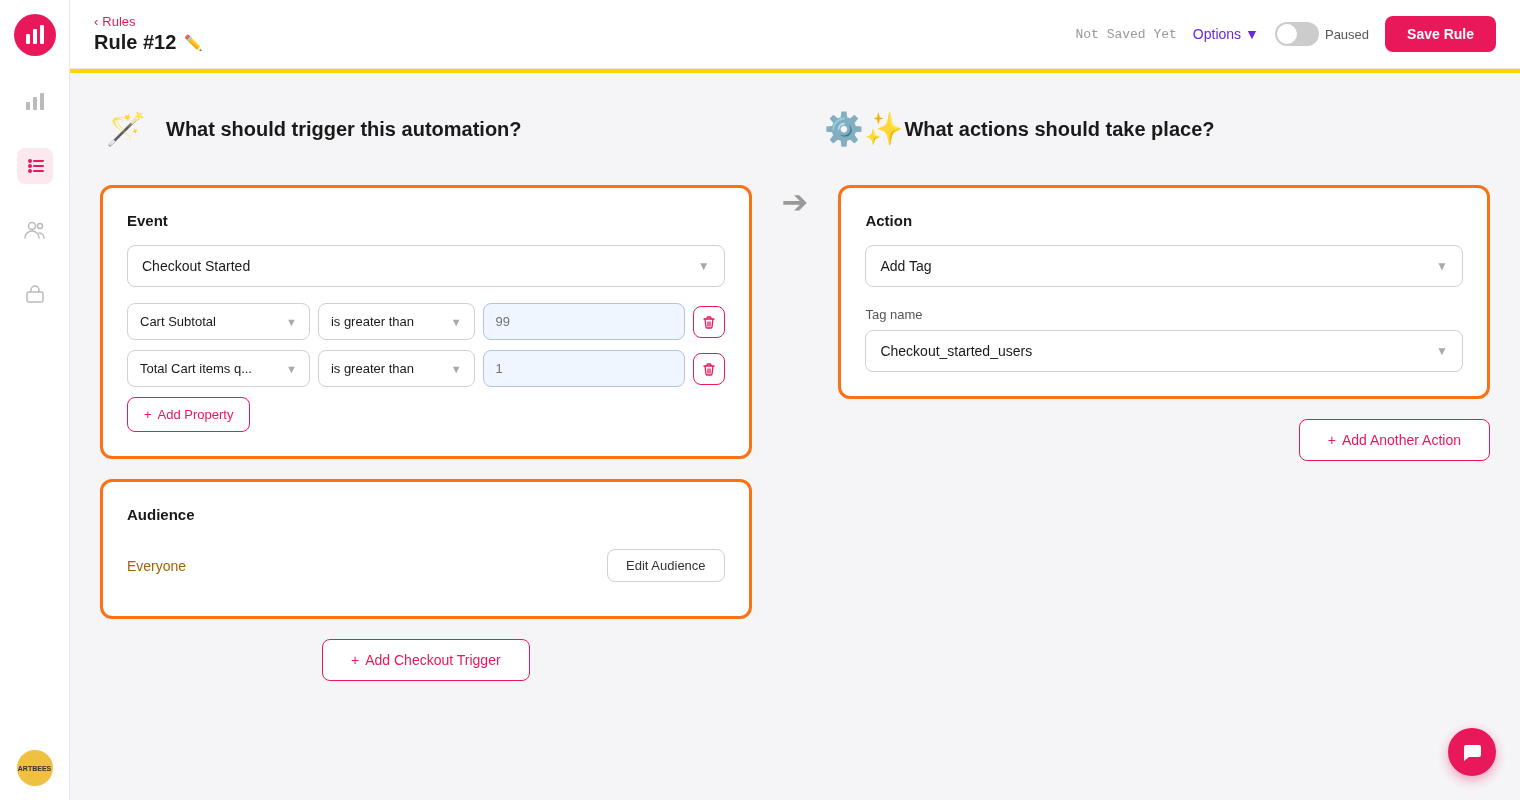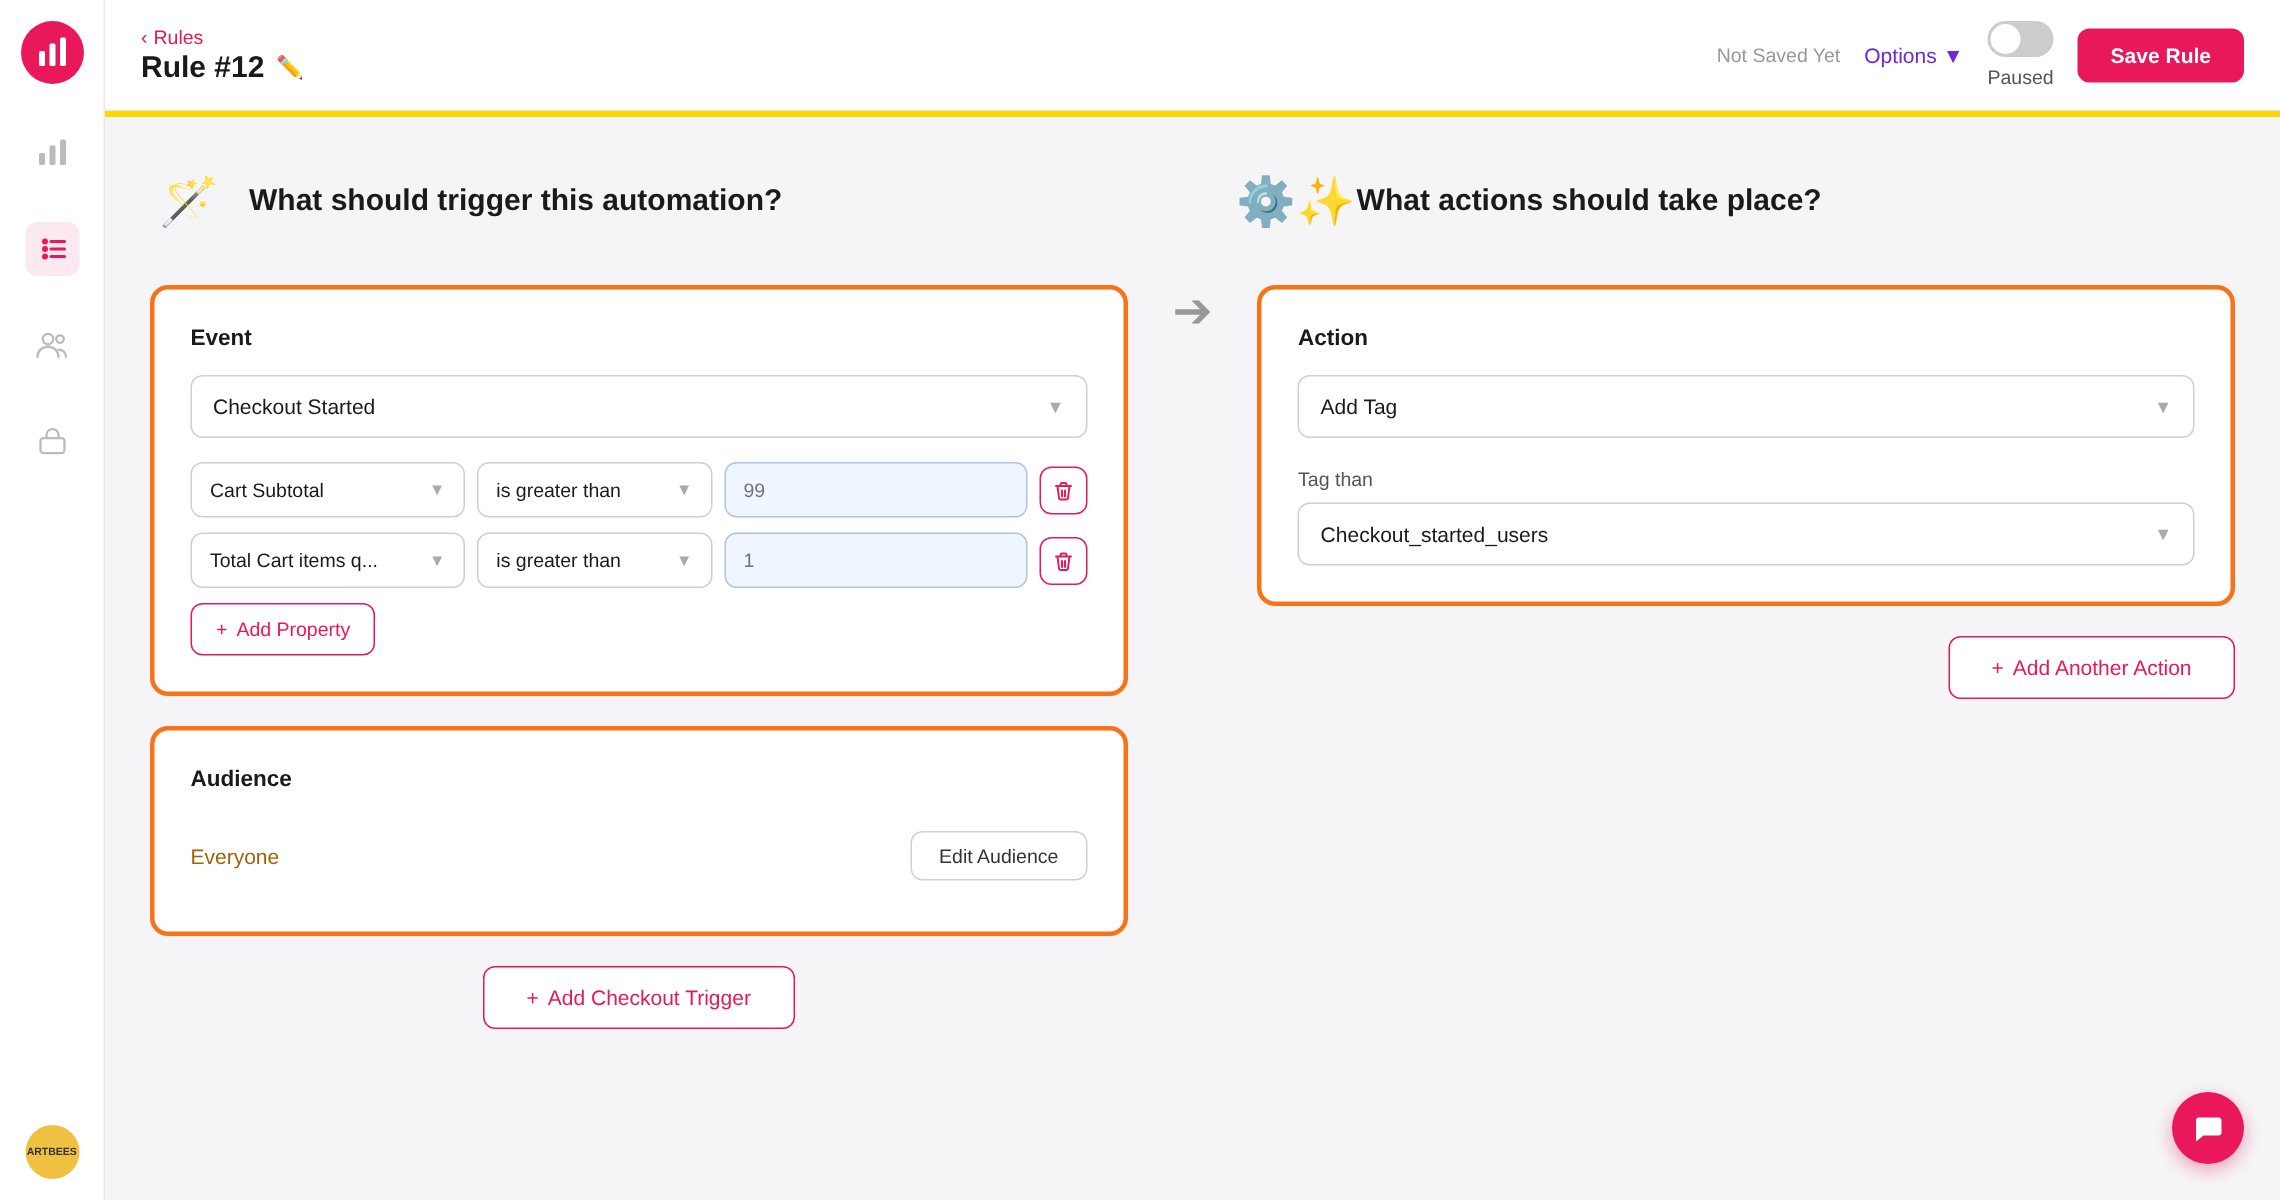--- a/index.html
+++ b/index.html
@@ -75,27 +75,27 @@
       text-decoration: none;
     }
     .rule-title {
       font-size: 20px; font-weight: 700; color: #1a1a1a;
       display: flex; align-items: center; gap: 8px;
     }
     .edit-icon { color: #e8185a; font-size: 15px; cursor: pointer; }
     .topbar-right {
       display: flex; align-items: center; gap: 16px;
     }
-    .not-saved { color: #999; font-size: 13px; }
+    .not-saved { color: #999; font-size: 13px; font-family: Liberation Mono, monospace; }
     .options-btn {
       display: flex; align-items: center; gap: 4px;
       color: #6d28d9; font-size: 14px; cursor: pointer; background: none; border: none;
     }
     .toggle-wrap {
-      display: flex; align-items: center; gap: 6px; flex-direction: column;
+      display: flex; align-items: center; gap: 6px;
     }
     .toggle {
       width: 44px; height: 24px;
       background: #ccc;
       border-radius: 12px;
       position: relative;
       cursor: pointer;
     }
     .toggle-knob {
       width: 20px; height: 20px;
@@ -484,21 +484,21 @@
 
       <div class="card">
         <div class="card-title">Action</div>
 
         <div class="select-box">
           <span>Add Tag</span>
           <span class="chevron">▼</span>
         </div>
 
         <div style="margin-top: 20px;">
-          <span class="tag-name-label">Tag than</span>
+          <span class="tag-name-label">Tag name</span>
           <div class="select-box">
             <span>Checkout_started_users</span>
             <span class="chevron">▼</span>
           </div>
         </div>
       </div>
 
       <div class="add-action-wrap">
         <button class="add-action-btn">
           <span>+</span>

